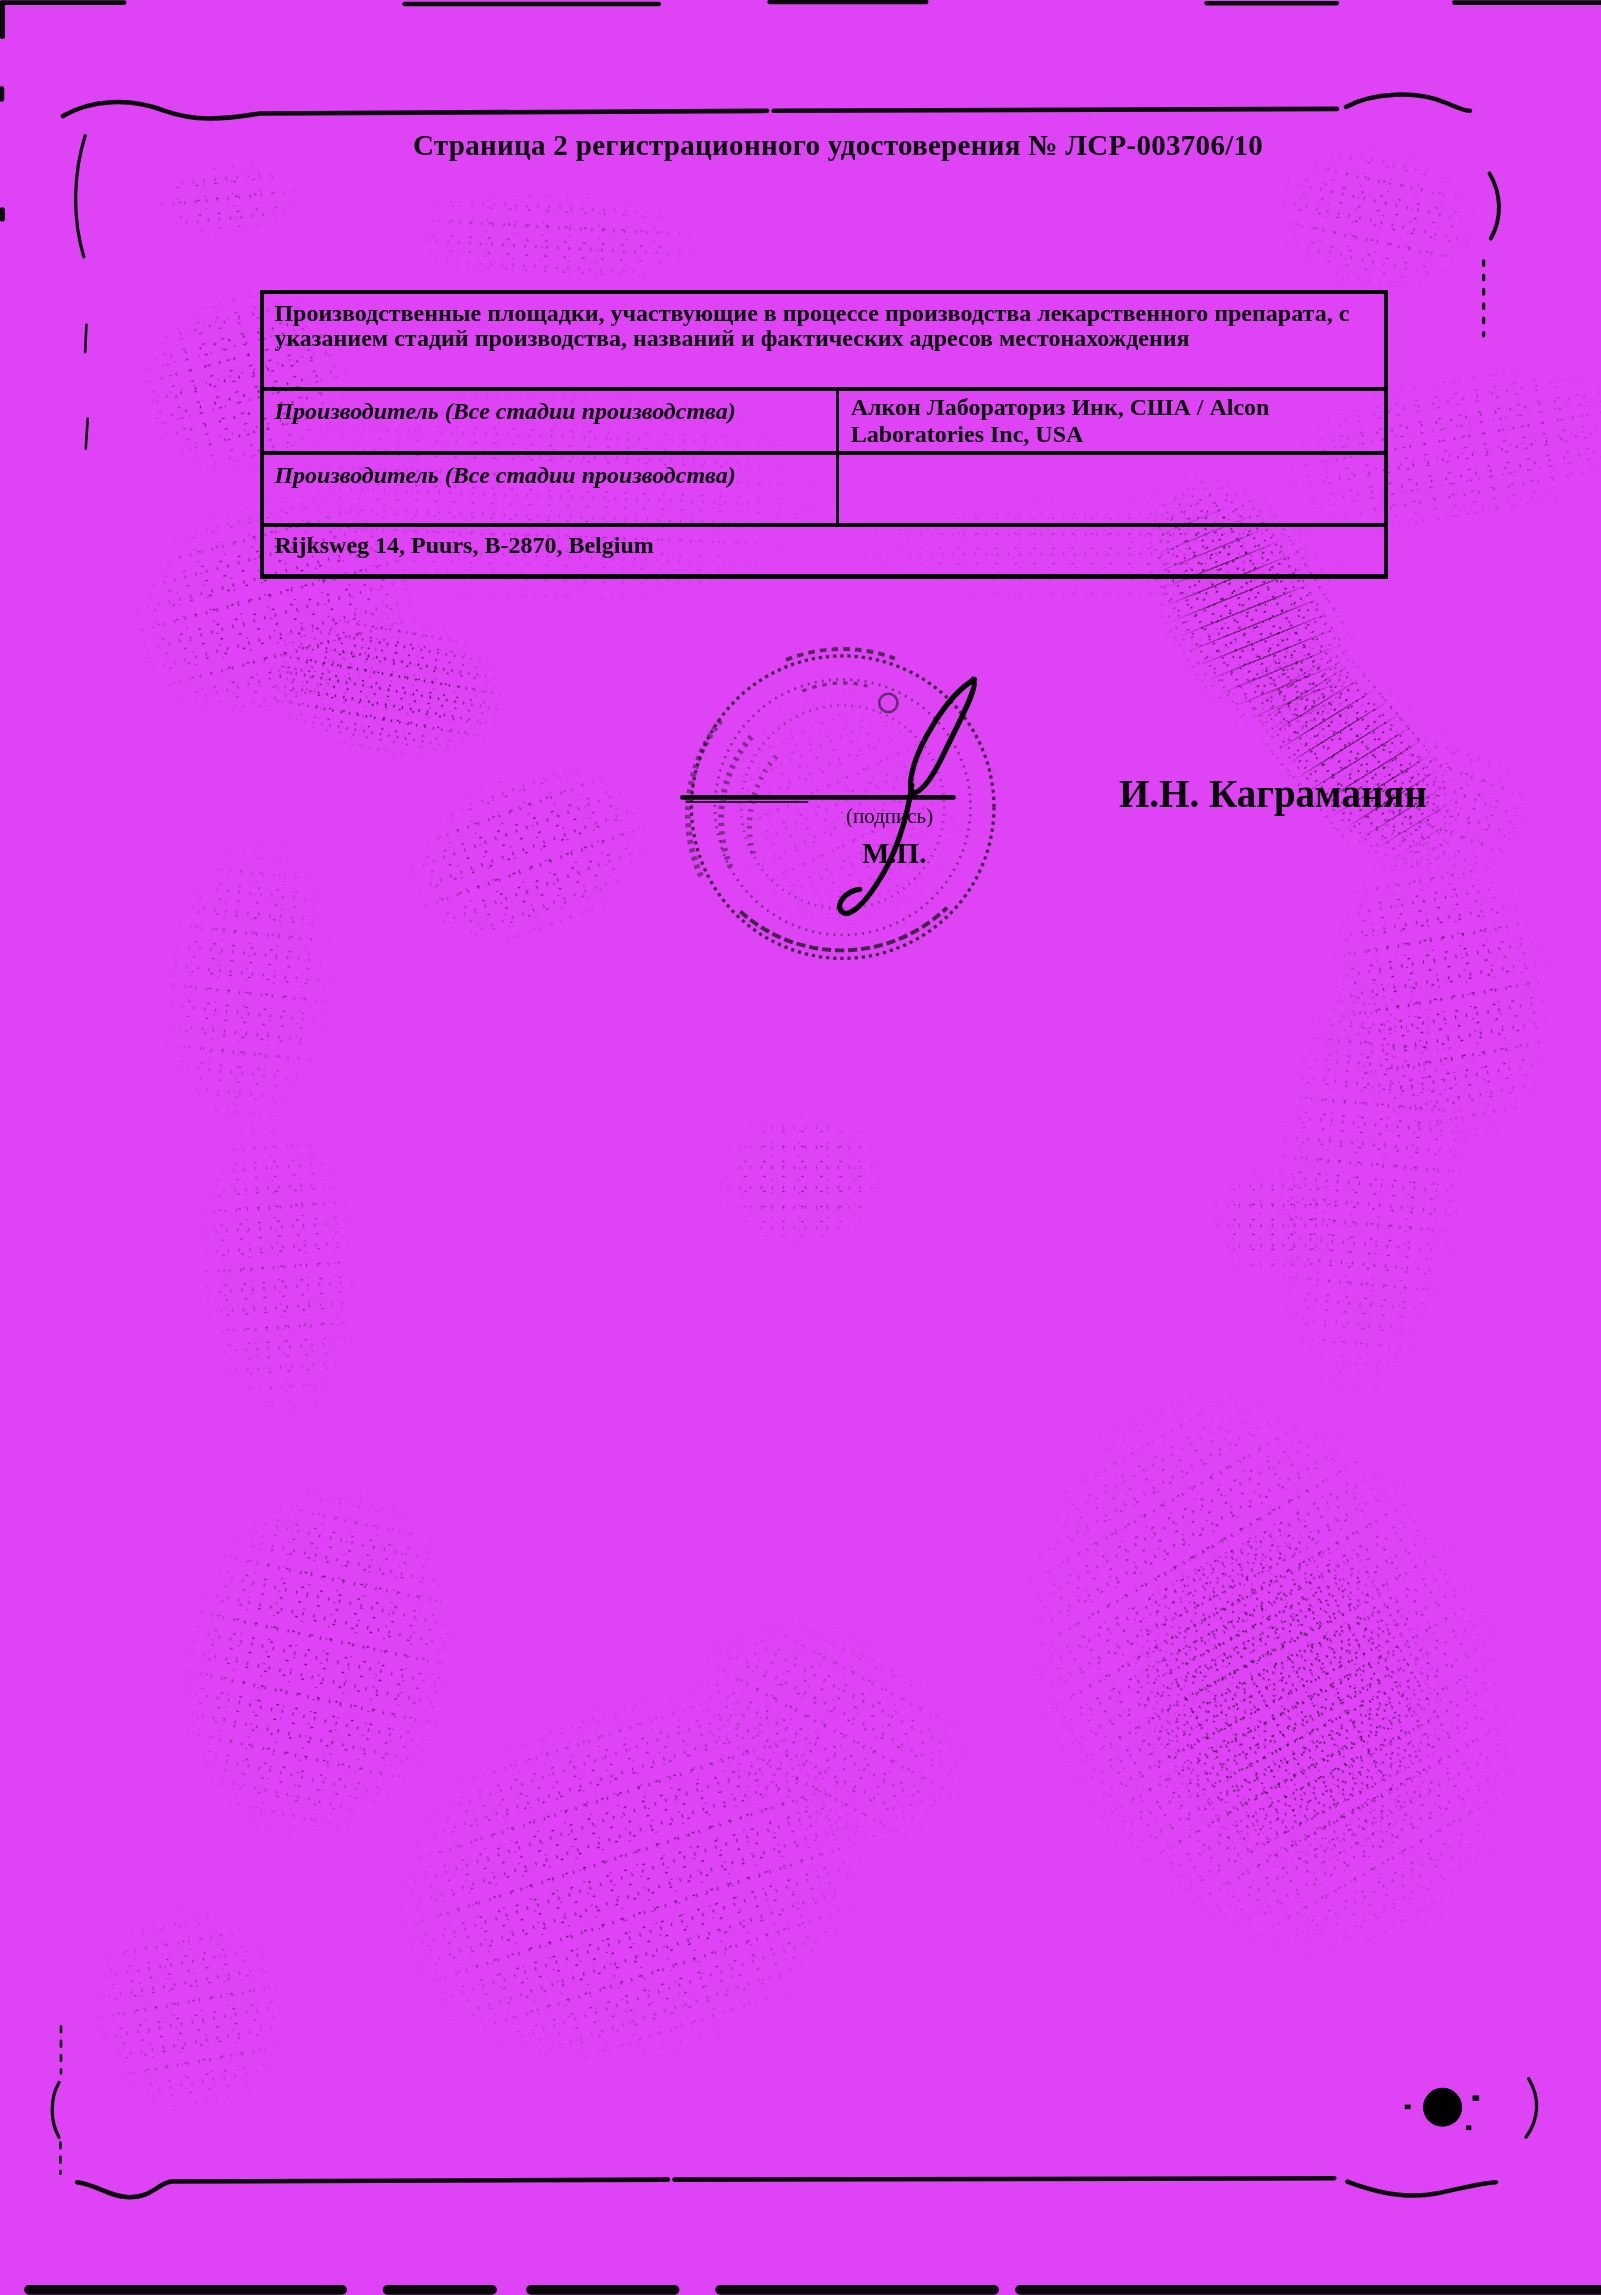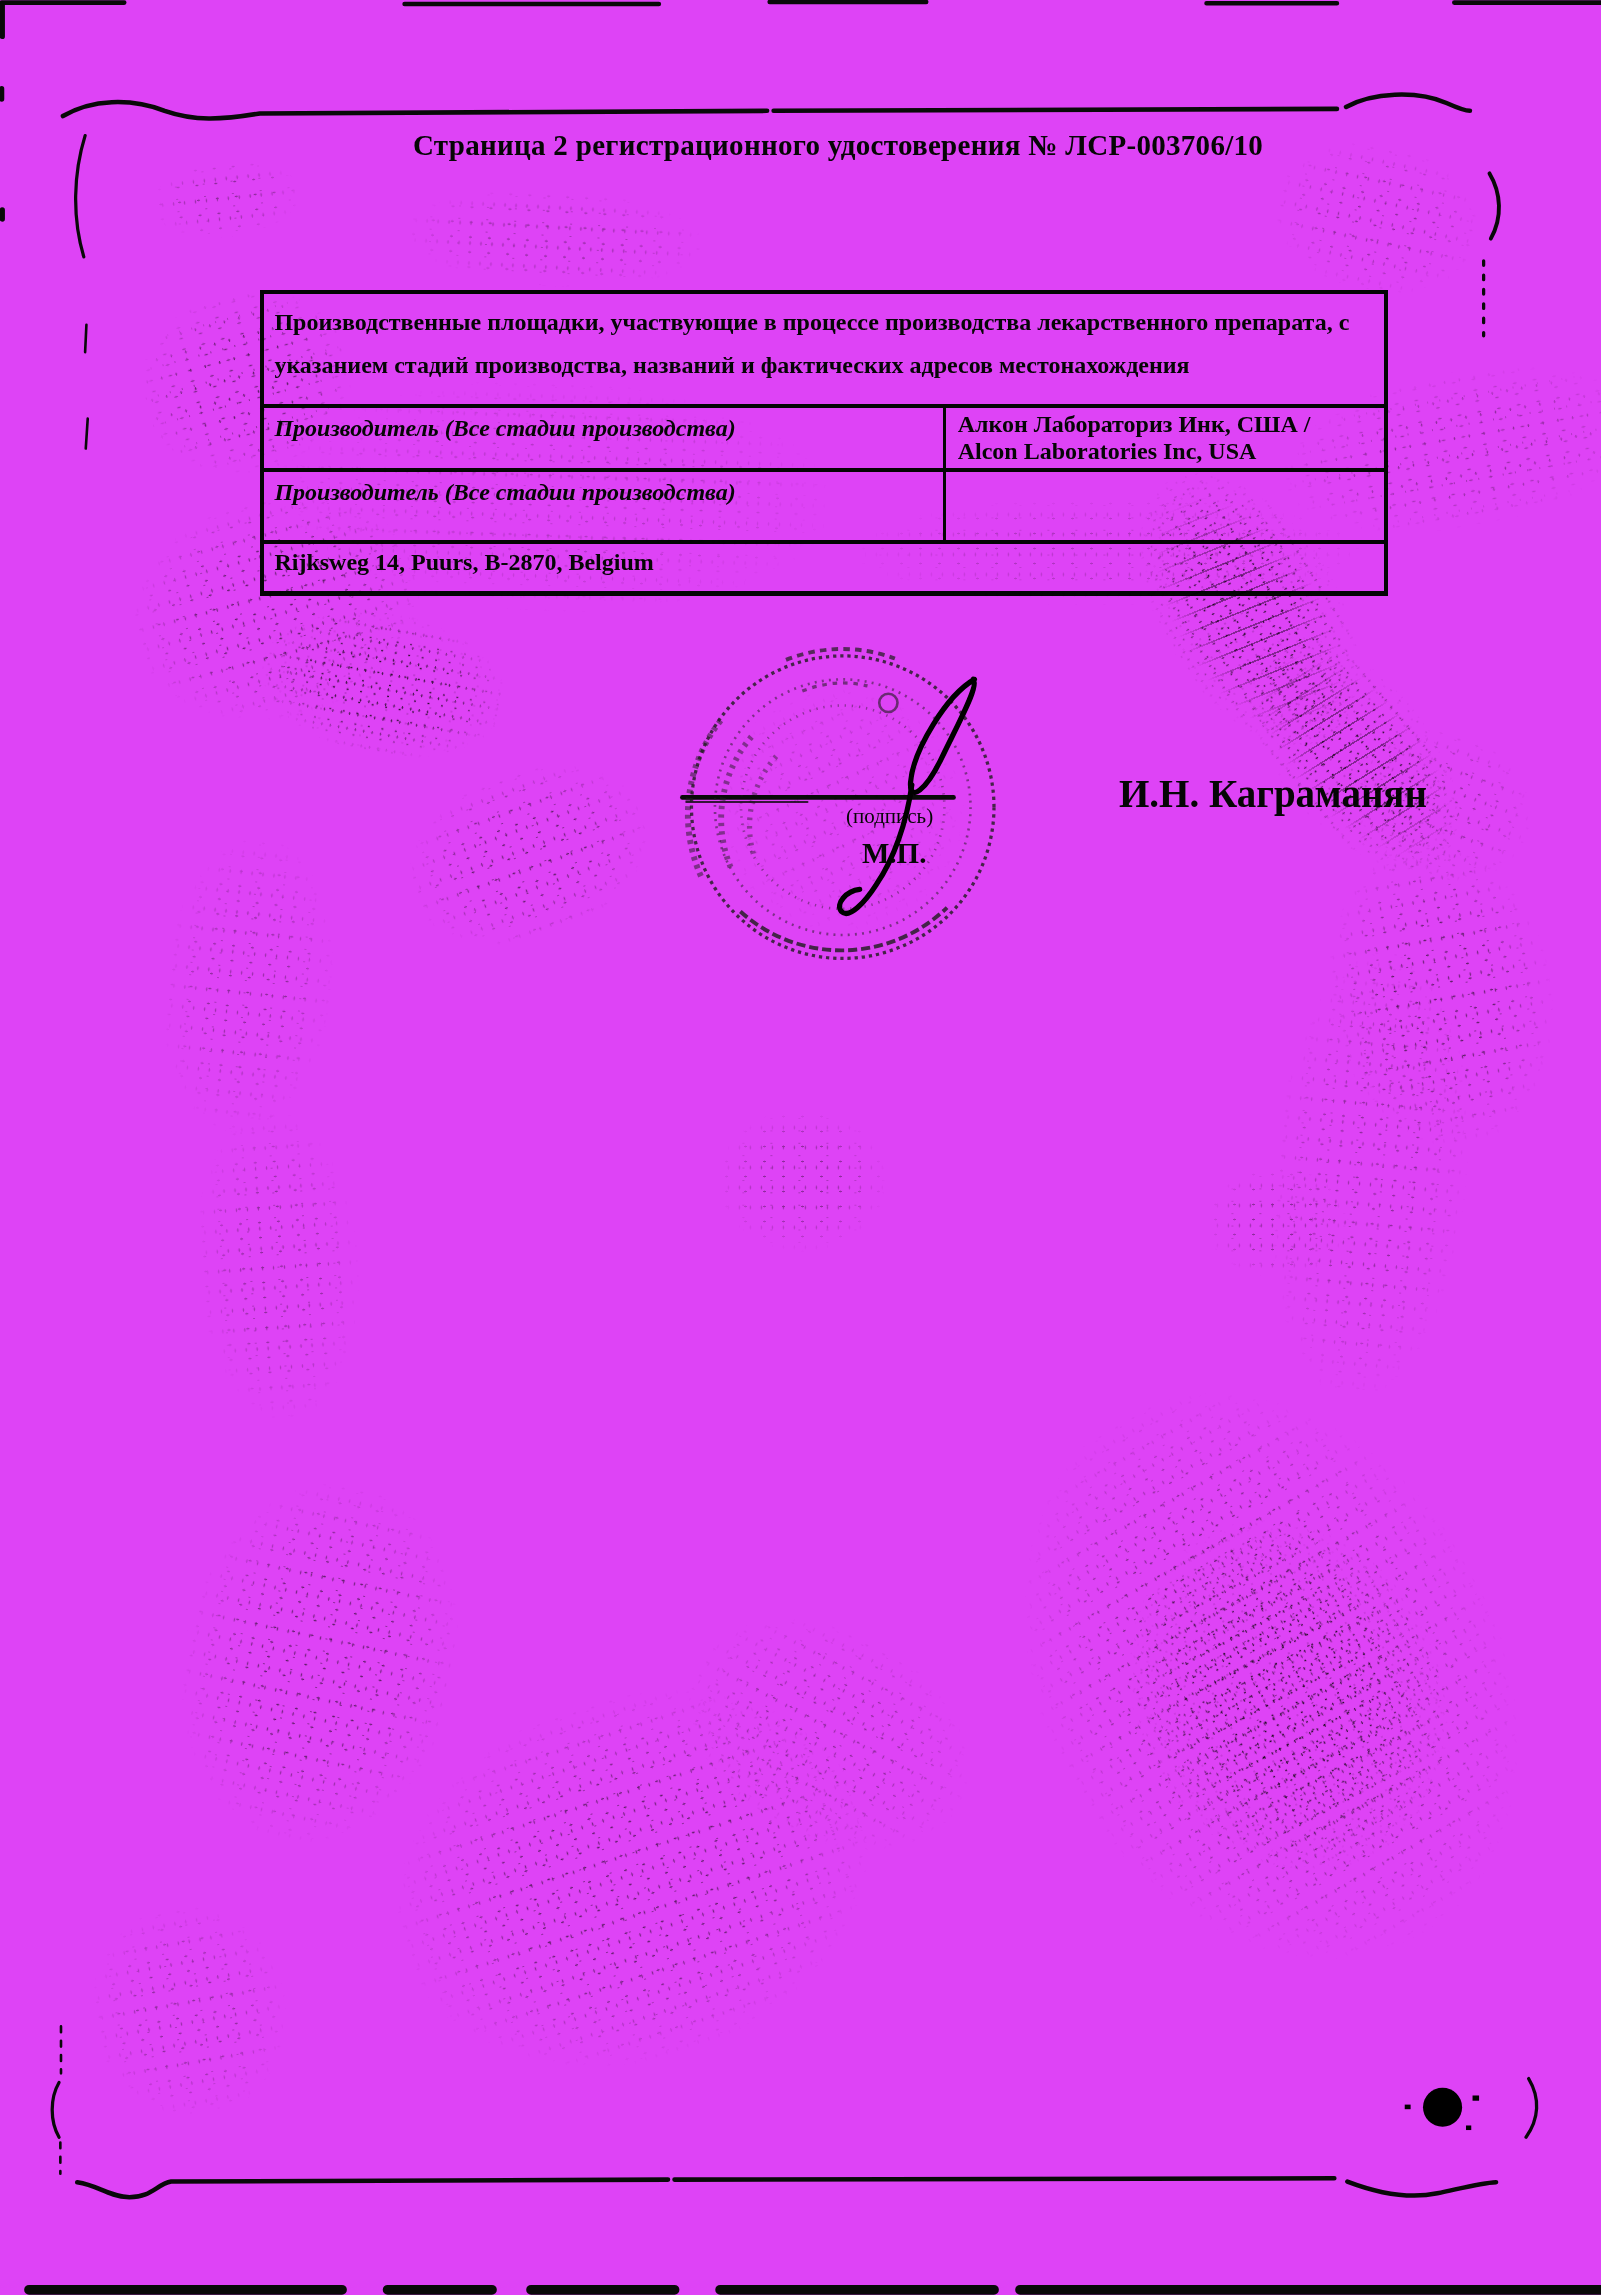--- a/index.html
+++ b/index.html
@@ -14,23 +14,23 @@
     font-size:29px;font-weight:bold;letter-spacing:0.3px;white-space:nowrap;
   }
   
   .tbl{
     position:absolute;left:260px;top:290px;width:1128px;
     border:4.6px solid #0b0b0b;border-bottom-width:5.9px;box-sizing:border-box;
     font-size:24px;
   }
   .trow{box-sizing:border-box;position:relative;}
   .trow + .trow{border-top:4.6px solid #0b0b0b;}
-  .thead{height:110px;padding:6.5px 10.4px;font-weight:bold;line-height:43px;}
+  .thead{height:93px;padding:6.5px 10.4px;font-weight:bold;line-height:25px;}
   .pair{display:flex;}
-  .pair .cl{width:682px;box-sizing:border-box;border-right:3.3px solid #0b0b0b;
+  .pair .cl{width:575px;box-sizing:border-box;border-right:3.3px solid #0b0b0b;
     padding:6.5px 10.4px;font-style:italic;font-weight:bold;}
   .pair .cr{flex:1;box-sizing:border-box;padding:2.6px 11.7px 0 11.7px;font-weight:bold;line-height:27px;}
   .r2{height:64px}.r3{height:48px}.r4{height:72px}.r5{height:51px}
   .addr{padding:5.2px 10.4px;font-weight:bold;}
   
   .sig-label{position:absolute;left:253px;top:771px;font-size:33px;font-weight:bold;white-space:nowrap;}
   .sig-name{position:absolute;left:1119px;top:771px;font-size:39px;font-weight:bold;white-space:nowrap;}
   .sig-caption{position:absolute;left:846px;top:804px;font-size:21px;text-align:right;}
   .sig-mp{position:absolute;left:862px;top:837px;font-size:29px;font-weight:bold;}
   

